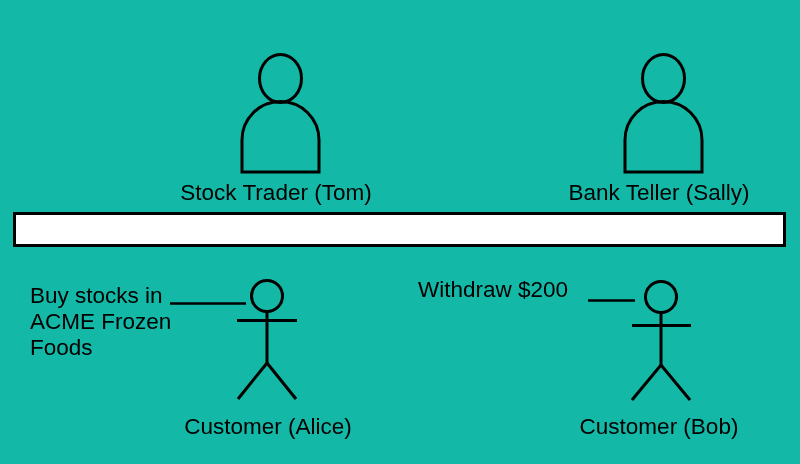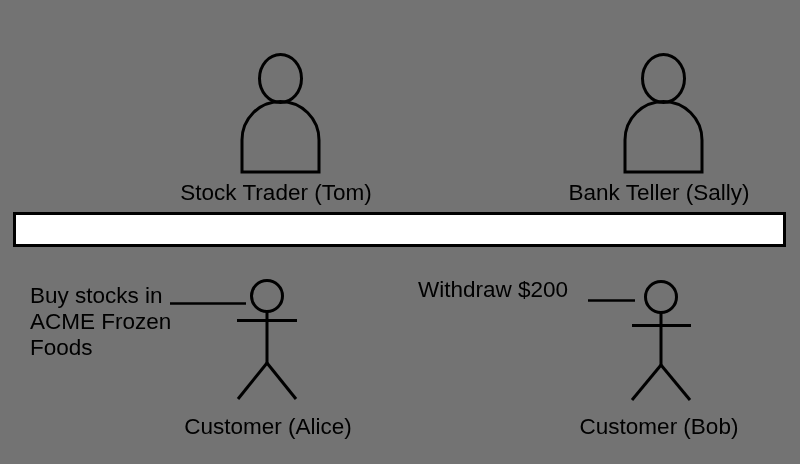--- a/index.html
+++ b/index.html
@@ -12,21 +12,21 @@
     width: 800px;
     height: 464px;
     font-family: "Liberation Sans", sans-serif;
     color: #000000;
     overflow: hidden;
   }
   #canvas {
     position: relative;
     width: 800px;
     height: 464px;
-    background: #737373;
+    background: #14b8a6;
   }
   #diagram-svg {
     position: absolute;
     left: 0;
     top: 0;
     width: 800px;
     height: 464px;
     display: block;
   }
   .dg-text {

